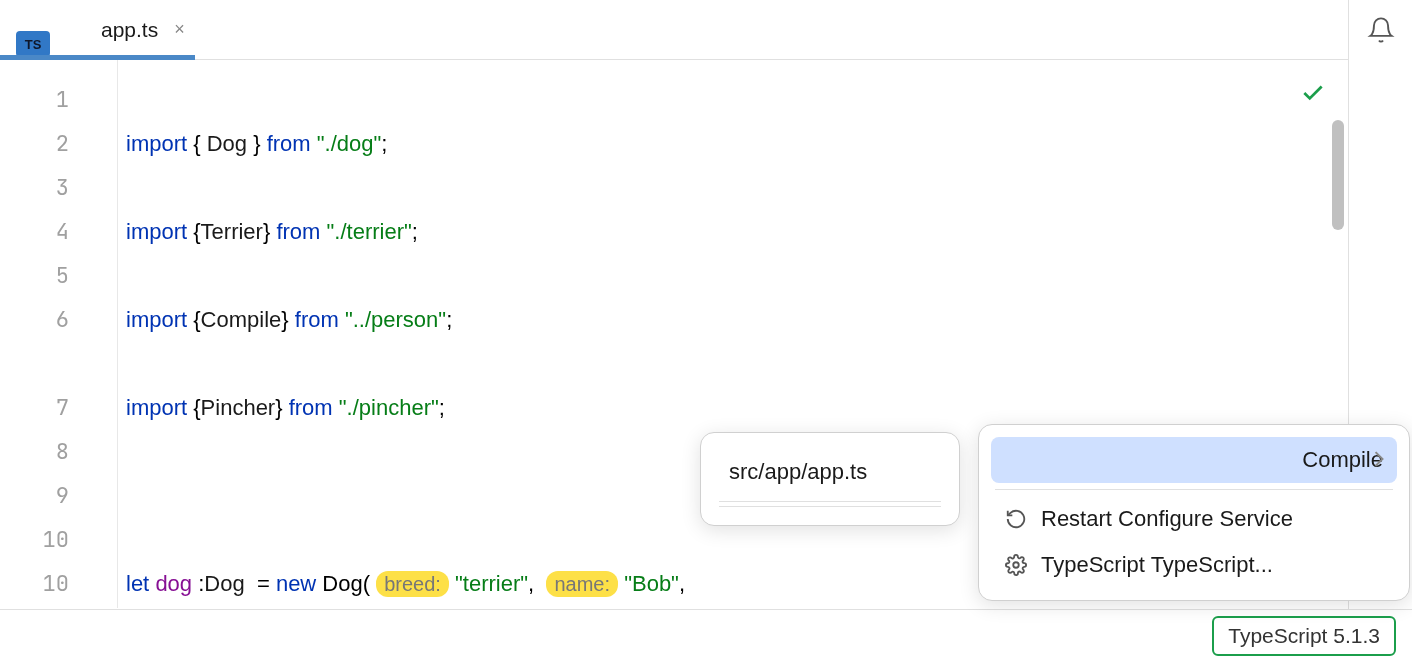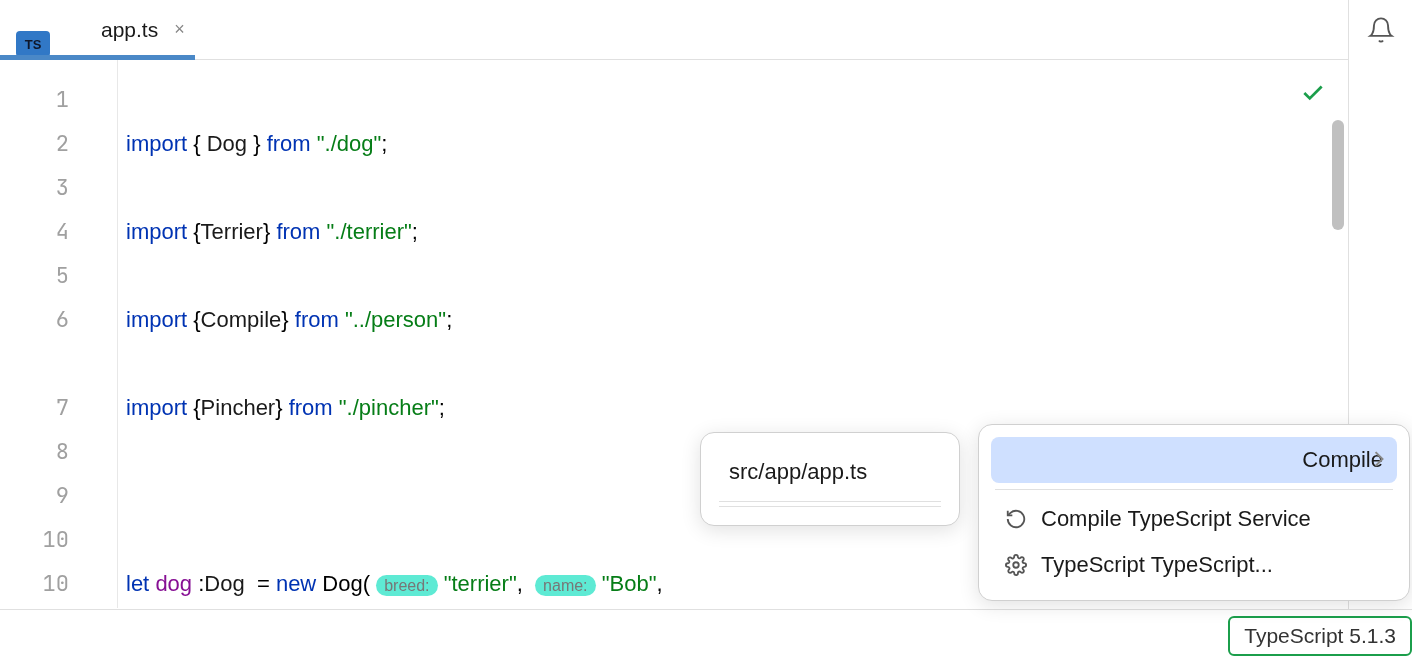--- a/index.html
+++ b/index.html
@@ -111,25 +111,25 @@
       line-height: 44px;
       white-space: pre;
       position: relative;
     }
     .kw { color: #0033b3; }
     .ident { color: #1a1a1a; }
     .str { color: #067d17; }
     .num { color: #1750eb; }
     .type { color: #1a1a1a; }
     .hint {
-      background: #5eead4;
+      background: #fde047;
       color: #777;
       border-radius: 12px;
       padding: 2px 8px;
-      font-size: 16px;
+      font-size: 20px;
     }
     .prop { color: #871094; }
     .checkmark {
       position: absolute;
       top: 80px;
       right: 86px;
       color: #1b9e4b;
       z-index: 1;
     }
     .scrollbar {
@@ -144,21 +144,21 @@
     .status-bar {
       position: absolute;
       bottom: 0;
       left: 0;
       right: 0;
       height: 52px;
       border-top: 1px solid #e0e0e0;
       display: flex;
       align-items: center;
       justify-content: flex-end;
-      padding-right: 0;
+      padding-right: 16px;
       background: #fff;
     }
     .status-item {
       border: 2px solid #1b9e4b;
       border-radius: 6px;
       padding: 6px 14px;
       font-size: 21px;
       color: #333;
       margin-right: 0;
     }
@@ -299,21 +299,21 @@
           <path d="M1 1l6 6-6 6"></path>
         </svg>
     </span>
   </div>
   <div class="menu2-sep"></div>
   <div class="menu2-item">
     <svg class="m-icon" viewBox="0 0 24 24" fill="none" stroke="currentColor" stroke-width="2">
         <path d="M3 12a9 9 0 1 0 3-6.7L3 8"></path>
         <path d="M3 3v5h5"></path>
       </svg>
-    <span>Compile TypeScript Service</span>
+    <span>Restart Configure Service</span>
   </div>
   <div class="menu2-item">
     <svg class="m-icon" viewBox="0 0 24 24" fill="none" stroke="currentColor" stroke-width="2">
         <circle cx="12" cy="12" r="3"></circle>
         <path d="M19.4 15a1.7 1.7 0 0 0 .3 1.8l.1.1a2 2 0 1 1-2.8 2.8l-.1-.1a1.7 1.7 0 0 0-1.8-.3 1.7 1.7 0 0 0-1 1.5V21a2 2 0 1 1-4 0v-.1a1.7 1.7 0 0 0-1-1.5 1.7 1.7 0 0 0-1.8.3l-.1.1a2 2 0 1 1-2.8-2.8l.1-.1a1.7 1.7 0 0 0 .3-1.8 1.7 1.7 0 0 0-1.5-1H3a2 2 0 1 1 0-4h.1a1.7 1.7 0 0 0 1.5-1 1.7 1.7 0 0 0-.3-1.8l-.1-.1a2 2 0 1 1 2.8-2.8l.1.1a1.7 1.7 0 0 0 1.8.3H9a1.7 1.7 0 0 0 1-1.5V3a2 2 0 1 1 4 0v.1a1.7 1.7 0 0 0 1 1.5 1.7 1.7 0 0 0 1.8-.3l.1-.1a2 2 0 1 1 2.8 2.8l-.1.1a1.7 1.7 0 0 0-.3 1.8V9a1.7 1.7 0 0 0 1.5 1H21a2 2 0 1 1 0 4h-.1a1.7 1.7 0 0 0-1.5 1z"></path>
       </svg>
     <span>TypeScript TypeScript...</span>
   </div>
 </div>
 

